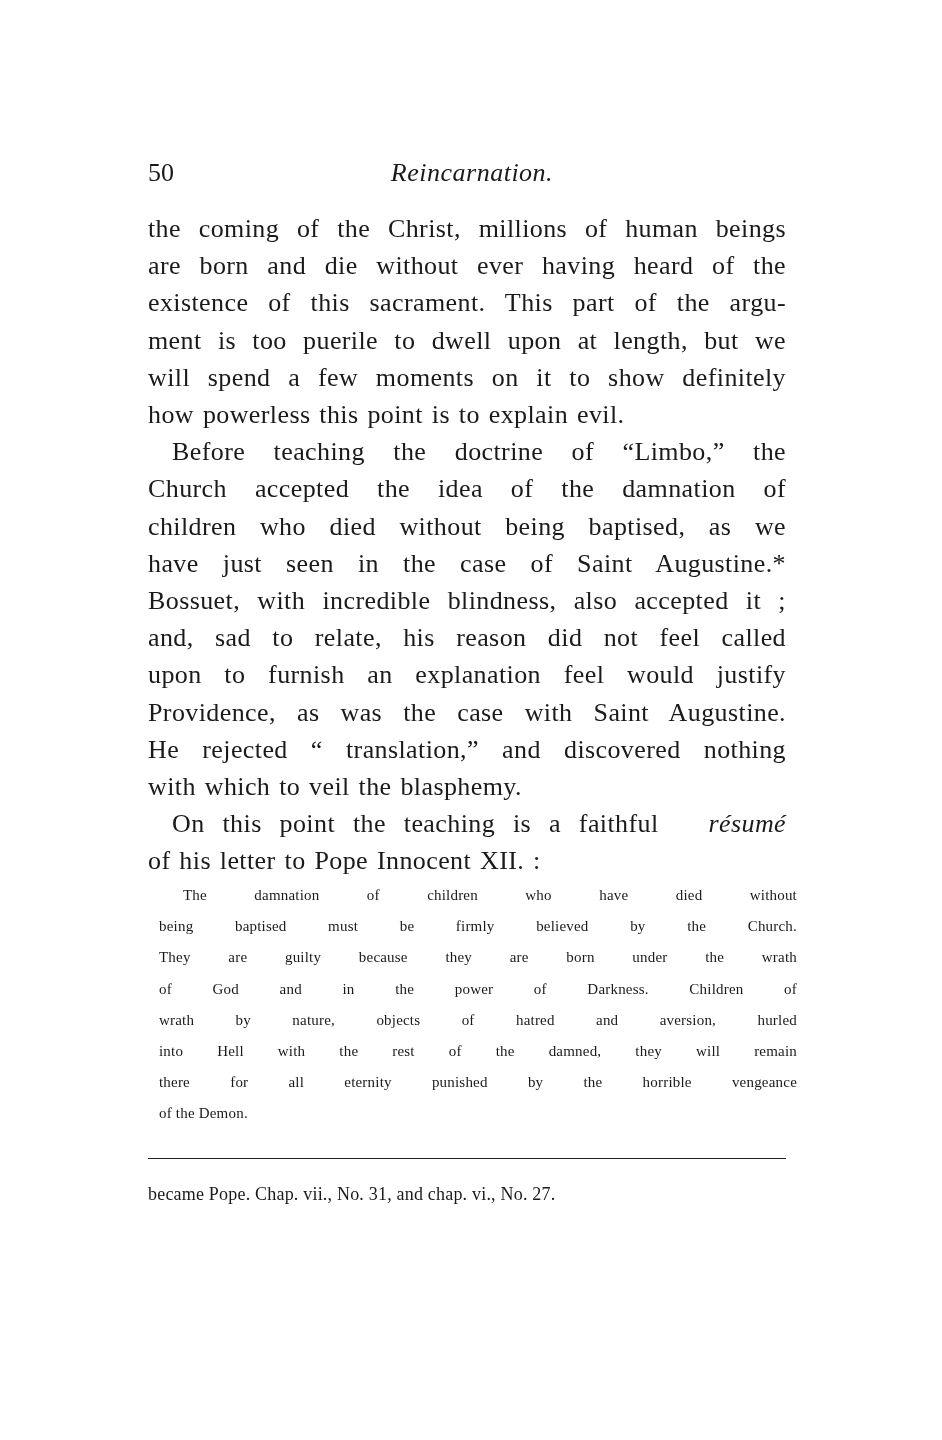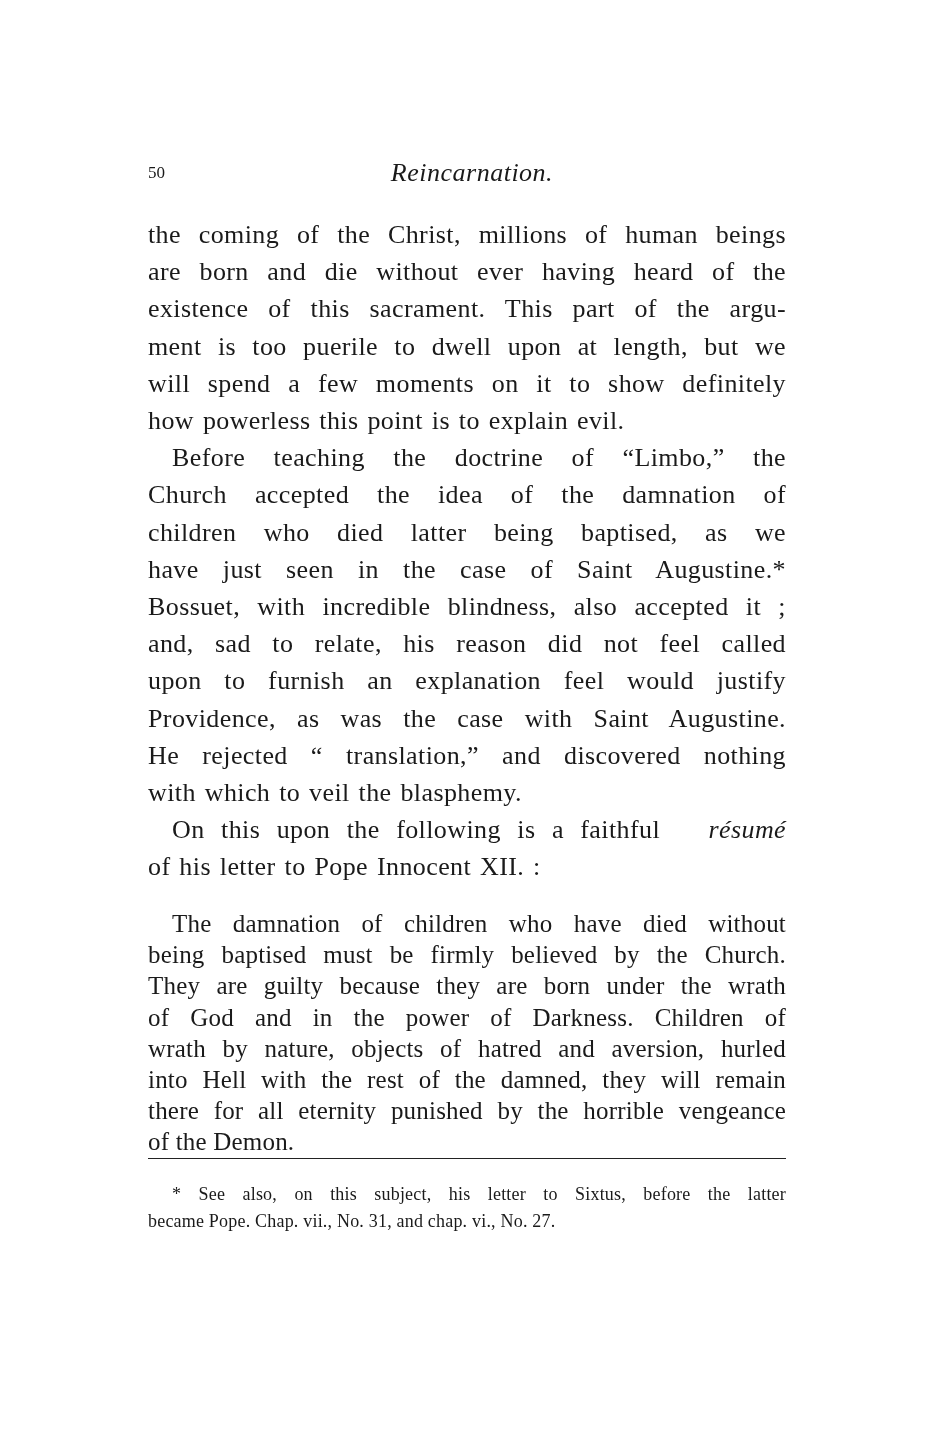--- a/index.html
+++ b/index.html
@@ -25,39 +25,39 @@
       position: absolute;
       top: 156px;
       left: 0;
       width: 638px;
       height: 34px;
     }
     .page-number {
       position: absolute;
       left: 0;
       top: 0;
-      font-size: 17px;
+      font-size: 26px;
       line-height: 34px;
       text-align: right;
     }
     .running-title {
       position: absolute;
       left: 0;
       right: 0;
       top: 0;
       text-align: center;
       font-style: italic;
       font-size: 26px;
       line-height: 34px;
       letter-spacing: 0.5px;
       padding-left: 10px;
     }
     .body-text {
       position: absolute;
-      top: 216px;
+      top: 210px;
       left: 0;
       width: 638px;
       font-size: 26px;
       line-height: 37.2px;
       text-align: justify;
       letter-spacing: 0.4px;
       word-spacing: 2px;
     }
     .line {
       display: block;
@@ -71,26 +71,25 @@
     .line.indent {
       padding-left: 24px;
     }
     em.foreign {
       font-style: italic;
       margin-left: 32px;
     }
     .quote {
       position: absolute;
       top: 880px;
-      left: 0;
+      left: 11px;
       width: 638px;
-      font-size: 25px;
+      font-size: 15px;
       line-height: 31.2px;
       letter-spacing: 0.2px;
-      margin-top: 28px;
     }
     .quote .line.indent {
       padding-left: 24px;
     }
     .footnote-rule {
       position: absolute;
       top: 1158px;
       left: 0;
       width: 638px;
       height: 0;
@@ -124,46 +123,45 @@
       <span class="line">the coming of the Christ, millions of human beings</span>
       <span class="line">are born and die without ever having heard of the</span>
       <span class="line">existence of this sacrament.  This part of the argu-</span>
       <span class="line">ment is too puerile to dwell upon at length, but we</span>
       <span class="line">will spend a few moments on it to show definitely</span>
       <span class="line last">how powerless this point is to explain evil.</span>
     </div>
     <div>
       <span class="line indent">Before teaching the doctrine of “Limbo,” the</span>
       <span class="line">Church accepted the idea of the damnation of</span>
-      <span class="line">children who died latter being baptised, as we</span>
+      <span class="line">children who died without being baptised, as we</span>
       <span class="line">have just seen in the case of Saint Augustine.*</span>
       <span class="line">Bossuet, with incredible blindness, also accepted it ;</span>
       <span class="line">and, sad to relate, his reason did not feel called</span>
       <span class="line">upon to furnish an explanation feel would justify</span>
       <span class="line">Providence, as was the case with Saint Augustine.</span>
       <span class="line">He rejected “ translation,” and discovered nothing</span>
       <span class="line last">with which to veil the blasphemy.</span>
     </div>
     <div>
-      <span class="line indent"><span>On this upon the following is a faithful </span><em class="foreign">résumé</em></span>
+      <span class="line indent"><span>On this point the teaching is a faithful </span><em class="foreign">résumé</em></span>
       <span class="line last">of his letter to Pope Innocent XII. :</span>
     </div>
   </div>
 
   <div class="quote">
     <span class="line indent">The damnation of children who have died without</span>
     <span class="line">being baptised must be firmly believed by the Church.</span>
     <span class="line">They are guilty because they are born under the wrath</span>
     <span class="line">of God and in the power of Darkness.  Children of</span>
     <span class="line">wrath by nature, objects of hatred and aversion, hurled</span>
     <span class="line">into Hell with the rest of the damned, they will remain</span>
     <span class="line">there for all eternity punished by the horrible vengeance</span>
     <span class="line last">of the Demon.</span>
   </div>
 
   <div class="footnote-rule"></div>
 
   <div class="footnote">
-    <span class="line indent">* See also, on this subject, his letter to Sixtus, before the latter</span>
     <span class="line last">became Pope.   Chap. vii., No. 31, and chap. vi., No. 27.</span>
   </div>
 
 </div>
 
 </body></html>

